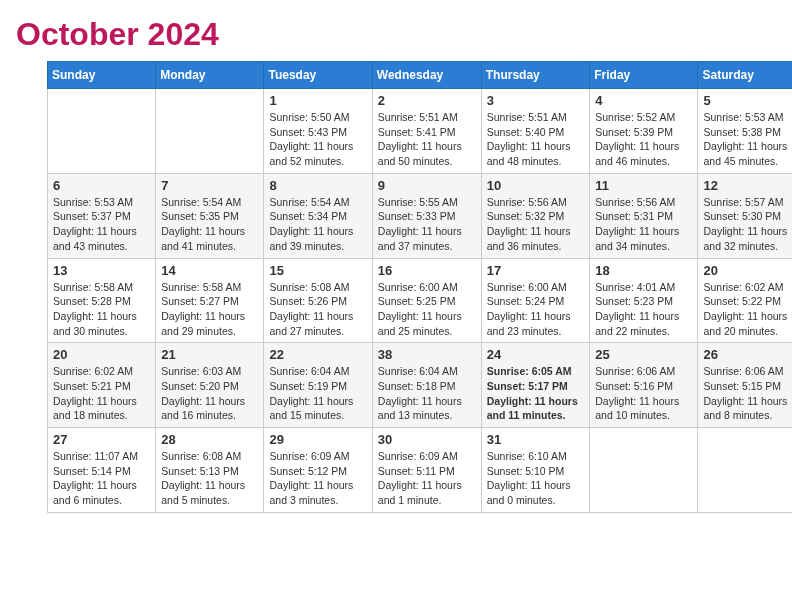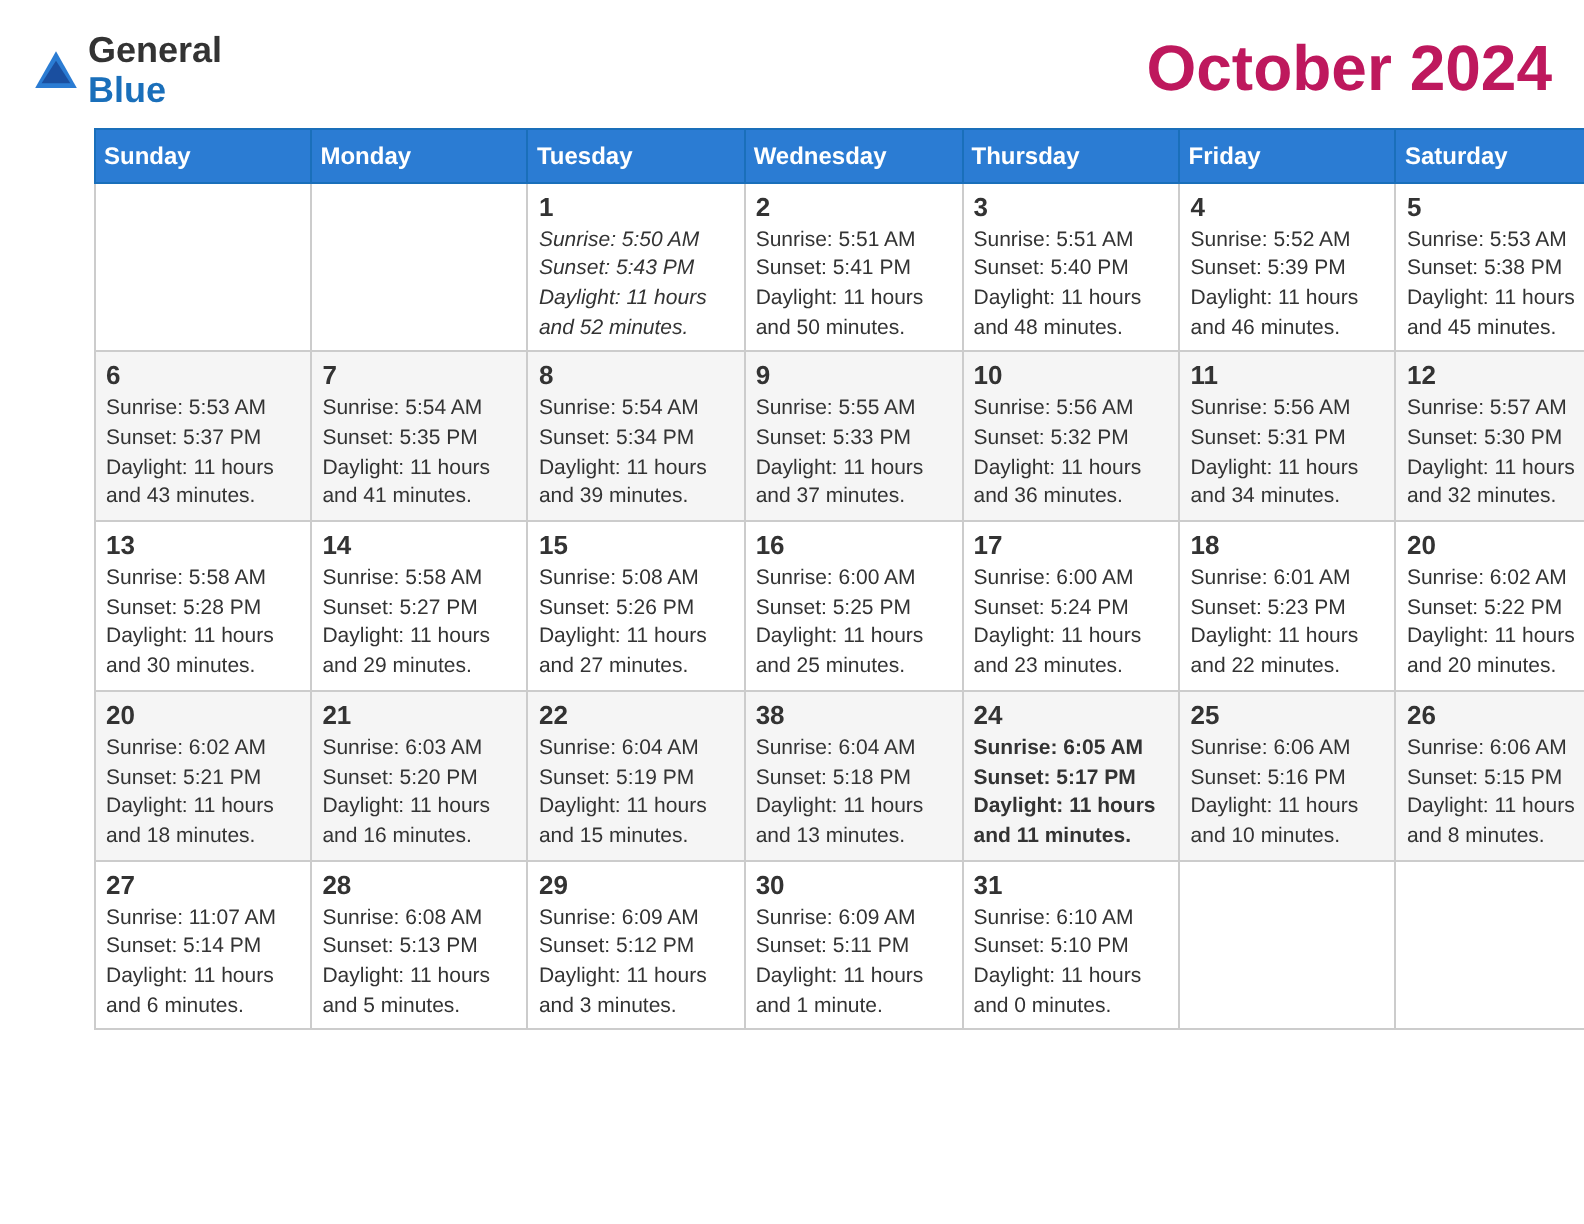--- a/index.html
+++ b/index.html
@@ -83,30 +83,20 @@
       line-height: 1.4;
     }
     .empty-cell {
       background: #fff !important;
     }
   </style>
 </head>
 <body>
 
 <div class="header">
-  <div class="logo">
-    <svg class="logo-icon" viewBox="0 0 30 30">
-      <polygon points="15,2 28,25 2,25" fill="#2b7cd3"></polygon>
-      <polygon points="15,8 24,22 6,22" fill="#1a4fa0"></polygon>
-    </svg>
-    <div class="logo-text">
-      <span class="logo-general">General</span><br>
-      <span class="logo-blue">Blue</span>
-    </div>
-  </div>
   <div class="title-section">
     <h1>October 2024</h1>
   </div>
 </div>
 
 <table class="calendar">
   <thead>
     <tr id="weekday-row">
         <th>Sunday</th>
         <th>Monday</th>
@@ -116,21 +106,21 @@
         <th>Friday</th>
         <th>Saturday</th>
       </tr>
   </thead>
   <tbody id="calendar-body">
       <tr>
         <td class="empty-cell"></td>
         <td class="empty-cell"></td>
         <td>
           <span class="day-number">1</span>
-          <div class="day-info" style="white-space: pre-line; font-style: italic;">Sunrise: 5:50 AM
+          <div class="day-info" style="white-space: pre-line;">Sunrise: 5:50 AM
 Sunset: 5:43 PM
 Daylight: 11 hours and 52 minutes.</div>
         </td>
         <td>
           <span class="day-number">2</span>
           <div class="day-info" style="white-space: pre-line;">Sunrise: 5:51 AM
 Sunset: 5:41 PM
 Daylight: 11 hours and 50 minutes.</div>
         </td>
         <td>
@@ -222,21 +212,21 @@
 Daylight: 11 hours and 25 minutes.</div>
         </td>
         <td>
           <span class="day-number">17</span>
           <div class="day-info" style="white-space: pre-line;">Sunrise: 6:00 AM
 Sunset: 5:24 PM
 Daylight: 11 hours and 23 minutes.</div>
         </td>
         <td>
           <span class="day-number">18</span>
-          <div class="day-info" style="white-space: pre-line;">Sunrise: 6:01 AM
+          <div class="day-info" style="white-space: pre-line;">Sunrise: 4:01 AM
 Sunset: 5:23 PM
 Daylight: 11 hours and 22 minutes.</div>
         </td>
         <td>
           <span class="day-number">20</span>
           <div class="day-info" style="white-space: pre-line;">Sunrise: 6:02 AM
 Sunset: 5:22 PM
 Daylight: 11 hours and 20 minutes.</div>
         </td>
       </tr>

